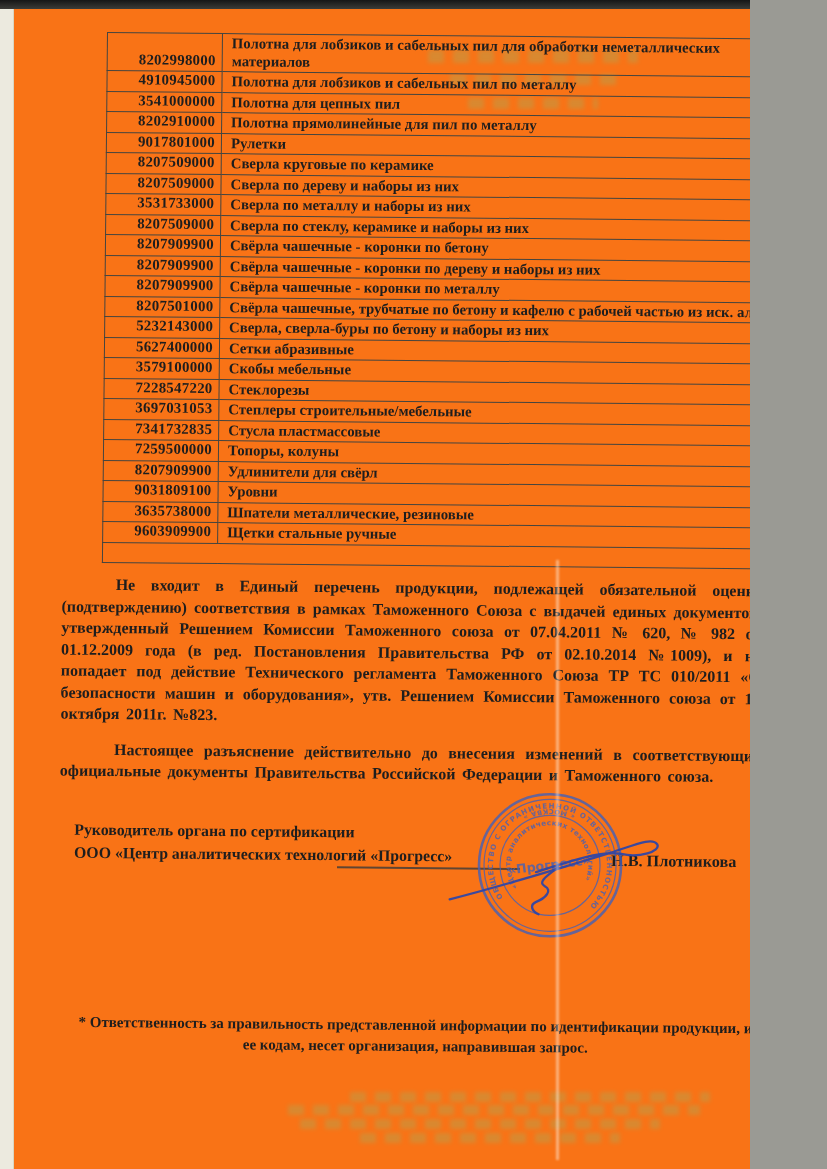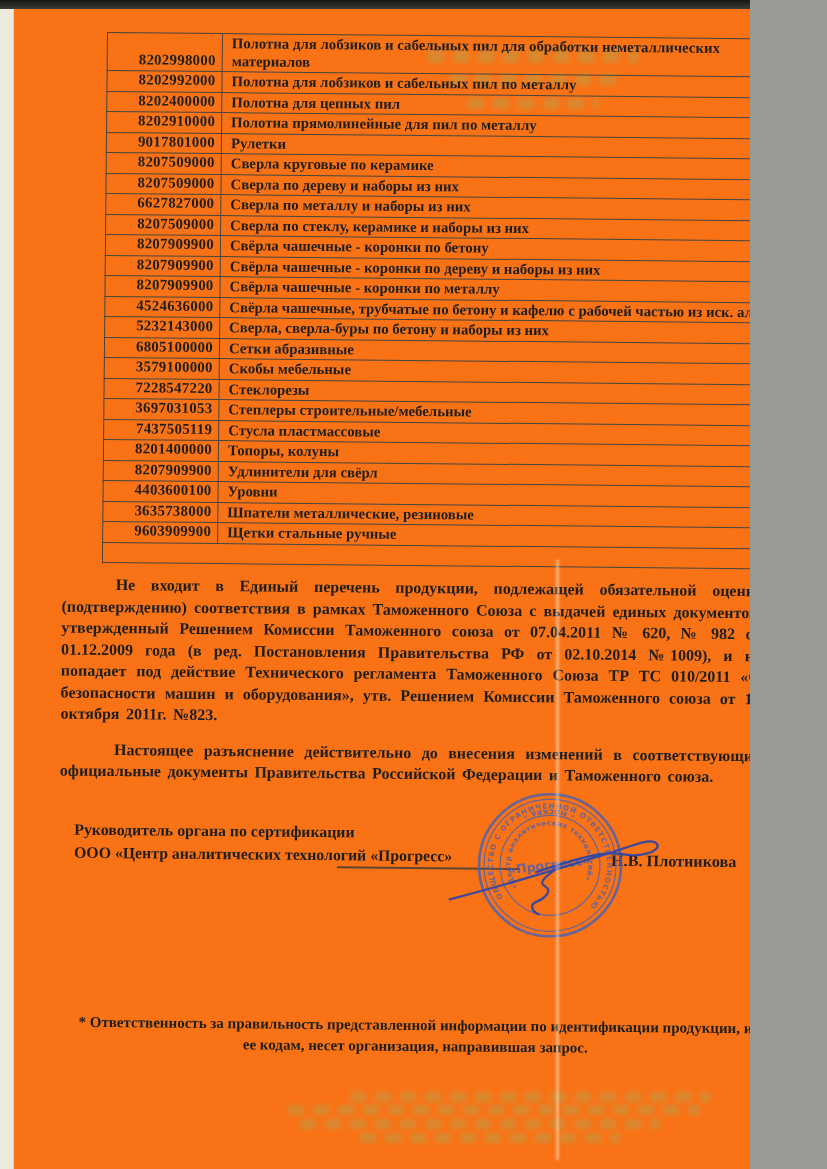--- a/index.html
+++ b/index.html
@@ -85,101 +85,101 @@
 
   <div class="content">
 
     <table class="codes">
       <tbody id="codes-body">
           <tr>
             <td class="code">8202998000</td>
             <td class="desc">Полотна для лобзиков и сабельных пил для обработки неметаллических материалов</td>
           </tr>
           <tr>
-            <td class="code">8202992000</td>
+            <td class="code">4910945000</td>
             <td class="desc">Полотна для лобзиков и сабельных пил по металлу</td>
           </tr>
           <tr>
-            <td class="code">8202400000</td>
+            <td class="code">3541000000</td>
             <td class="desc">Полотна для цепных пил</td>
           </tr>
           <tr>
             <td class="code">8202910000</td>
             <td class="desc">Полотна прямолинейные для пил по металлу</td>
           </tr>
           <tr>
             <td class="code">9017801000</td>
             <td class="desc">Рулетки</td>
           </tr>
           <tr>
             <td class="code">8207509000</td>
             <td class="desc">Сверла круговые по керамике</td>
           </tr>
           <tr>
             <td class="code">8207509000</td>
             <td class="desc">Сверла по дереву и наборы из них</td>
           </tr>
           <tr>
-            <td class="code">6627827000</td>
+            <td class="code">3531733000</td>
             <td class="desc">Сверла по металлу и наборы из них</td>
           </tr>
           <tr>
             <td class="code">8207509000</td>
             <td class="desc">Сверла по стеклу, керамике и наборы из них</td>
           </tr>
           <tr>
             <td class="code">8207909900</td>
             <td class="desc">Свёрла чашечные - коронки по бетону</td>
           </tr>
           <tr>
             <td class="code">8207909900</td>
             <td class="desc">Свёрла чашечные - коронки по дереву и наборы из них</td>
           </tr>
           <tr>
             <td class="code">8207909900</td>
             <td class="desc">Свёрла чашечные - коронки по металлу</td>
           </tr>
           <tr>
-            <td class="code">4524636000</td>
+            <td class="code">8207501000</td>
             <td class="desc">Свёрла чашечные, трубчатые по бетону и кафелю с рабочей частью из иск. алмазов</td>
           </tr>
           <tr>
             <td class="code">5232143000</td>
             <td class="desc">Сверла, сверла-буры по бетону и наборы из них</td>
           </tr>
           <tr>
-            <td class="code">6805100000</td>
+            <td class="code">5627400000</td>
             <td class="desc">Сетки абразивные</td>
           </tr>
           <tr>
             <td class="code">3579100000</td>
             <td class="desc">Скобы мебельные</td>
           </tr>
           <tr>
             <td class="code">7228547220</td>
             <td class="desc">Стеклорезы</td>
           </tr>
           <tr>
             <td class="code">3697031053</td>
             <td class="desc">Степлеры строительные/мебельные</td>
           </tr>
           <tr>
-            <td class="code">7437505119</td>
+            <td class="code">7341732835</td>
             <td class="desc">Стусла пластмассовые</td>
           </tr>
           <tr>
-            <td class="code">8201400000</td>
+            <td class="code">7259500000</td>
             <td class="desc">Топоры, колуны</td>
           </tr>
           <tr>
             <td class="code">8207909900</td>
             <td class="desc">Удлинители для свёрл</td>
           </tr>
           <tr>
-            <td class="code">4403600100</td>
+            <td class="code">9031809100</td>
             <td class="desc">Уровни</td>
           </tr>
           <tr>
             <td class="code">3635738000</td>
             <td class="desc">Шпатели металлические, резиновые</td>
           </tr>
           <tr>
             <td class="code">9603909900</td>
             <td class="desc">Щетки стальные ручные</td>
           </tr>

